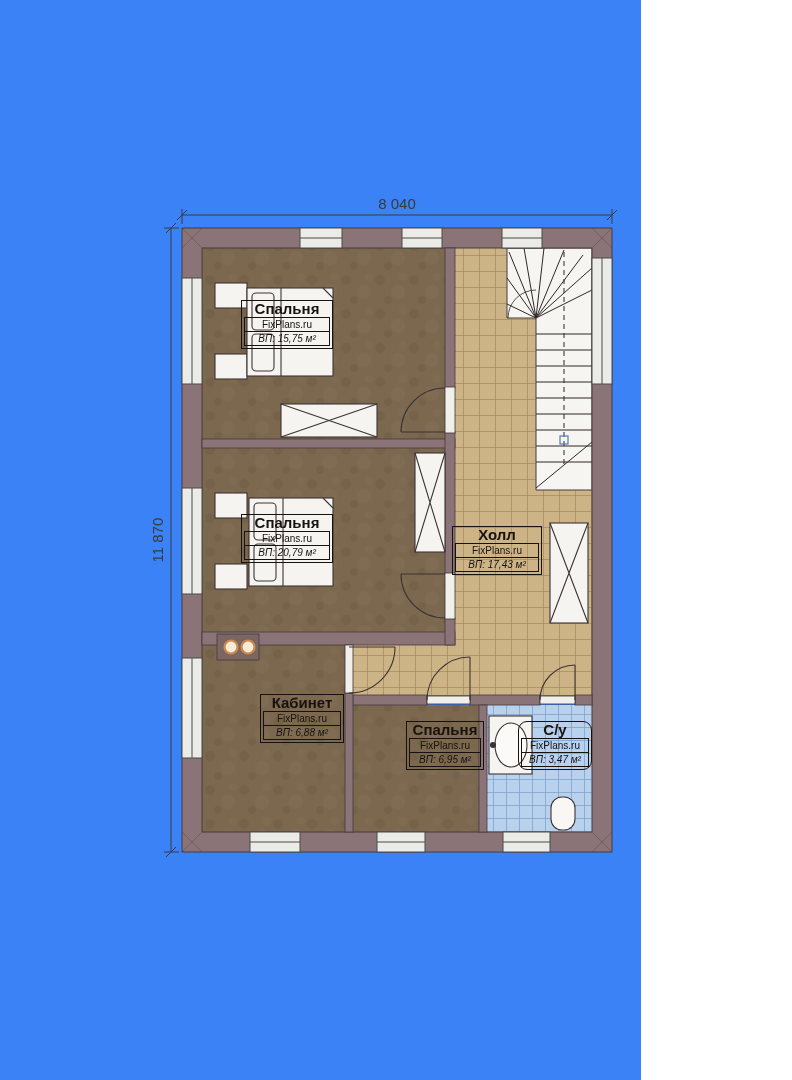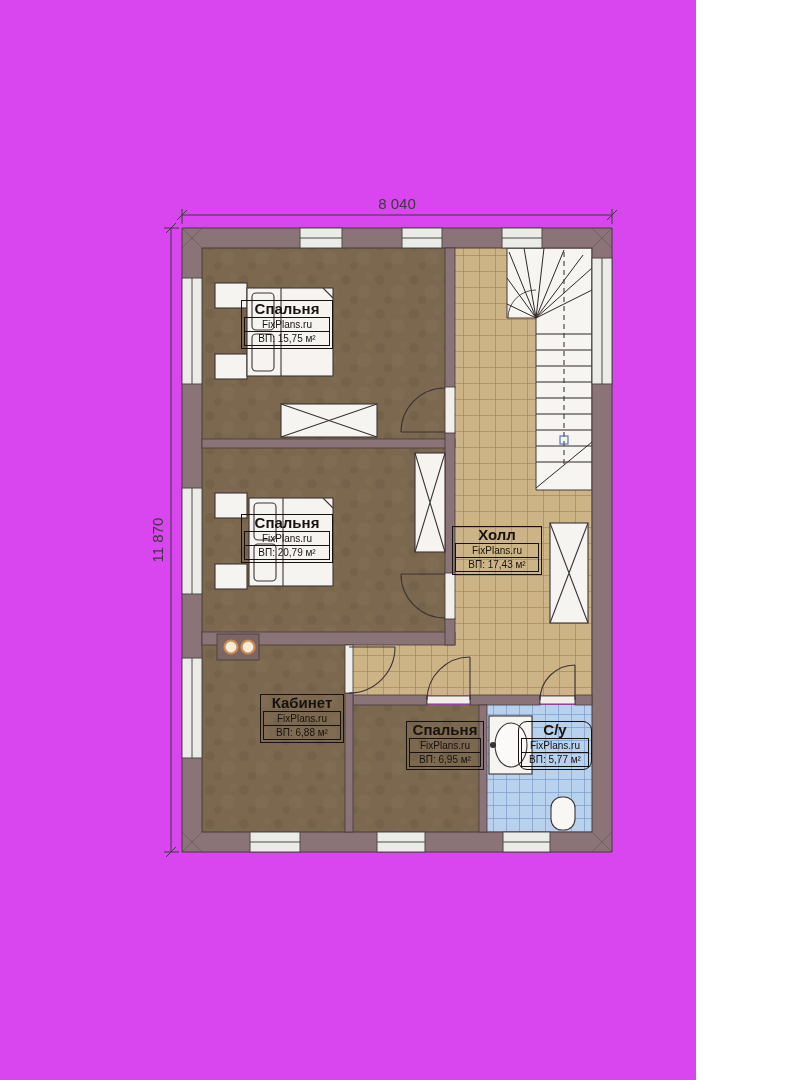--- a/index.html
+++ b/index.html
@@ -1,30 +1,30 @@
 <!DOCTYPE html>
 <html><head>
 <meta charset="utf-8">
 <style>
   html,body{margin:0;padding:0;background:#ffffff;}
   .stage{
-    position:relative;width:696px;height:1080px;background:#d946ef;overflow:hidden;
+    position:relative;width:641px;height:1080px;background:#3b82f6;overflow:hidden;
     font-family:"Liberation Sans","DejaVu Sans",sans-serif;
   }
   .plan-svg{position:absolute;left:0;top:0;}
   .room-label{
     position:absolute;border:1.5px solid #17120f;background:transparent;
     text-align:center;color:#17120f;padding:1px 2px 2px;box-sizing:border-box;
   }
   .room-label .title{display:block;font-weight:bold;font-size:15px;line-height:14px;white-space:nowrap;}
   .room-label .box{
     border:1.5px solid #17120f;font-size:10px;line-height:13px;margin-top:1px;
     padding:0 1px;white-space:nowrap;text-align:center;
   }
-  .room-label .box + .box{margin-top:-1.5px;}
+  .room-label .box + .box{margin-top:-1.5px;font-style:italic;}
   .dim-text{font-size:15px;fill:#3a3a3a;font-family:"Liberation Sans","DejaVu Sans",sans-serif;}
 </style>
 </head>
 <body>
 
 <div class="stage">
 
   <svg class="plan-svg" width="792" height="1080" viewBox="0 0 792 1080">
     <defs>
       <pattern id="floorBrown" width="34" height="34" patternUnits="userSpaceOnUse">
@@ -274,16 +274,16 @@
 
   <div class="room-label" style="left:406px;top:721px;width:78px;">
     <span class="title">Спальня</span>
     <div class="box">FixPlans.ru</div>
     <div class="box">ВП: 6,95 м²</div>
   </div>
 
   <div class="room-label" style="left:518px;top:721px;width:74px;border-radius:9px;">
     <span class="title">С/у</span>
     <div class="box">FixPlans.ru</div>
-    <div class="box">ВП: 5,77 м²</div>
+    <div class="box">ВП: 3,47 м²</div>
   </div>
 
 </div>
 
 </body></html>

